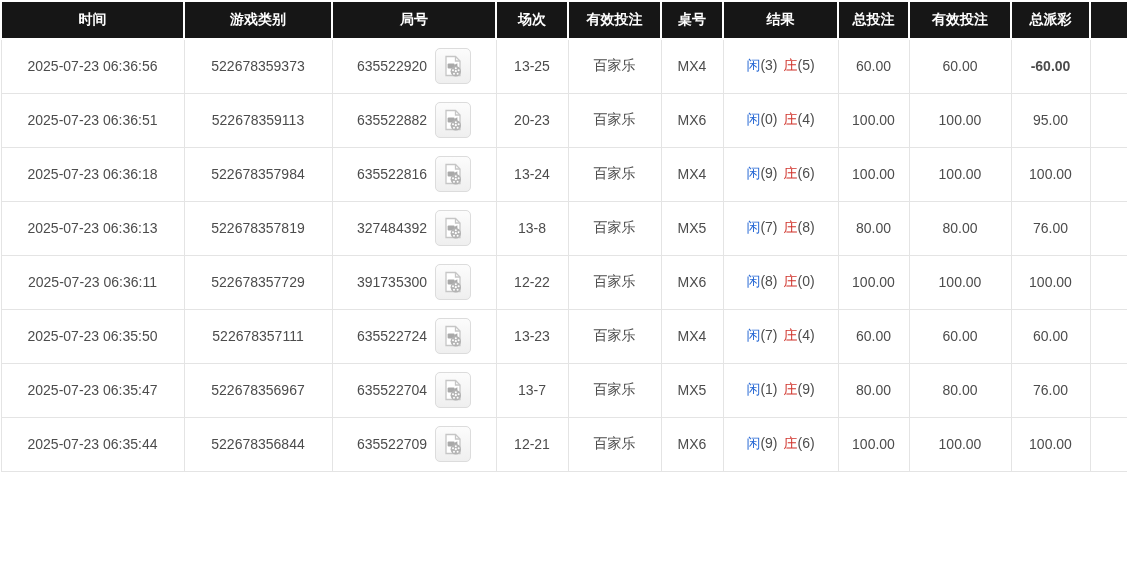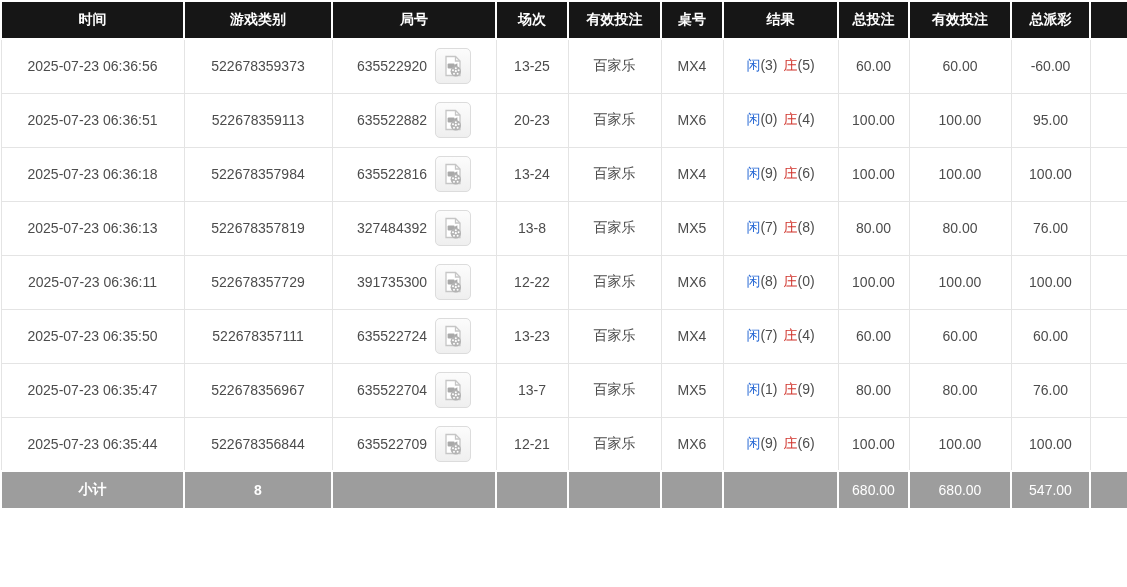--- a/index.html
+++ b/index.html
@@ -74,21 +74,21 @@
   .replay-btn svg { display: block; }
 
   
   .player { color: #2b6bd5; }
   .banker { color: #d0342c; }
   .score  { color: #4c4c4c; }
   .score.gap { margin-right: 6px; }
 
   
   td.amount-blue { color: #2b6bd5; cursor: pointer; }
-  td.negative { color: #e4393c; }
+  td.negative { color: #e4393c; font-weight: bold; }
 
   .hidden-defs { position: absolute; width: 0; height: 0; overflow: hidden; }
 </style>
 </head>
 <body>
 
 <svg class="hidden-defs" aria-hidden="true">
   <defs>
     <symbol id="icon-video-file" viewBox="0 0 24 24">
       <path d="M5 2.5 h9.5 l4.5 4.5 v14.5 h-14 z" fill="#ffffff" stroke="#c6c6c6" stroke-width="1.3"></path>
@@ -334,27 +334,14 @@
       <td>MX6</td>
       <td><span class="player">闲</span><span class="score gap">(9)</span><span class="banker">庄</span><span class="score">(6)</span></td>
       <td class="amount-blue">100.00</td>
       <td>100.00</td>
       <td>100.00</td>
       <td></td>
     </tr>
   </tbody>
 
   <tfoot>
-    <tr>
-      <td class="sum-label">小计</td>
-      <td class="sum-count">8</td>
-      <td></td>
-      <td></td>
-      <td></td>
-      <td></td>
-      <td></td>
-      <td>680.00</td>
-      <td>680.00</td>
-      <td>547.00</td>
-      <td></td>
-    </tr>
   </tfoot>
 </table>
 
 </body></html>

